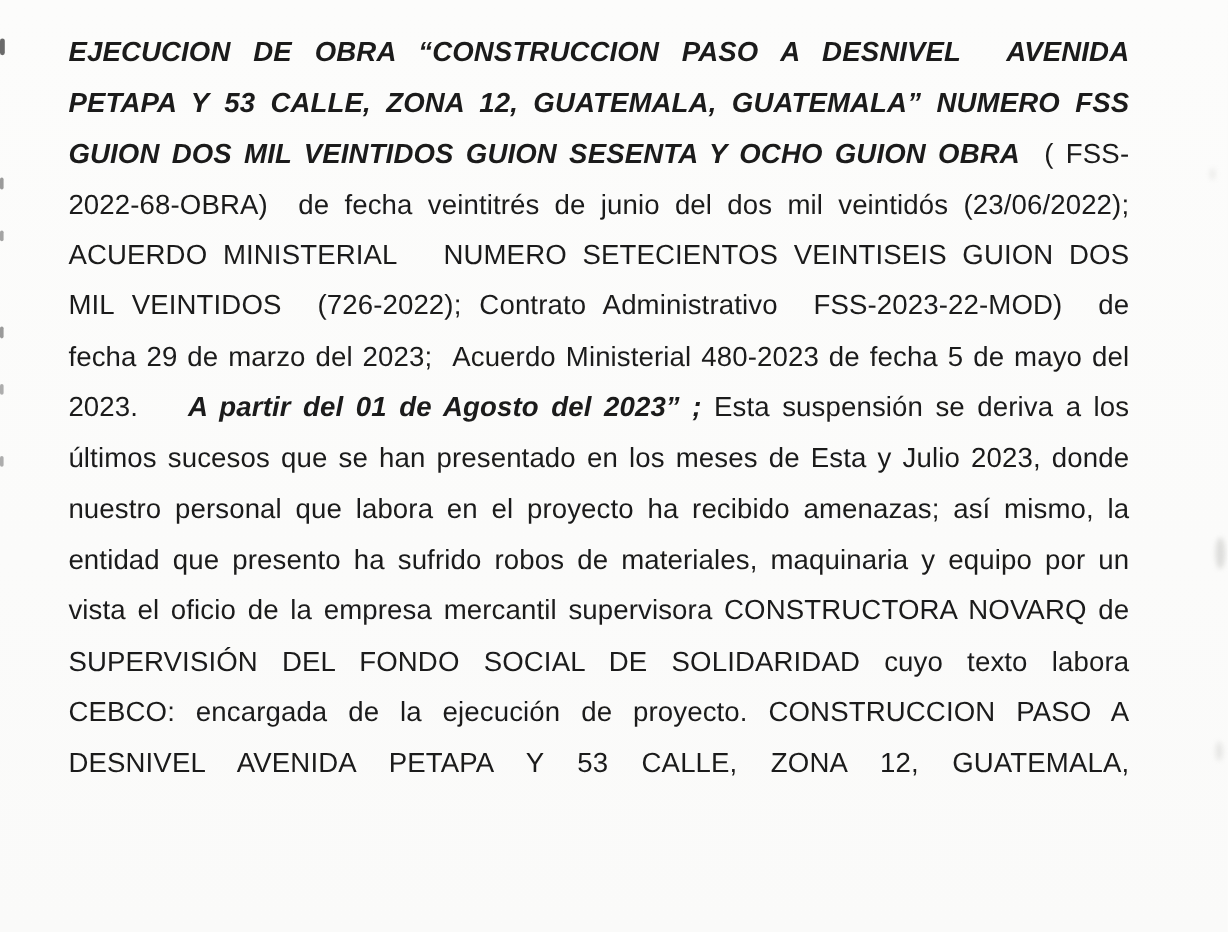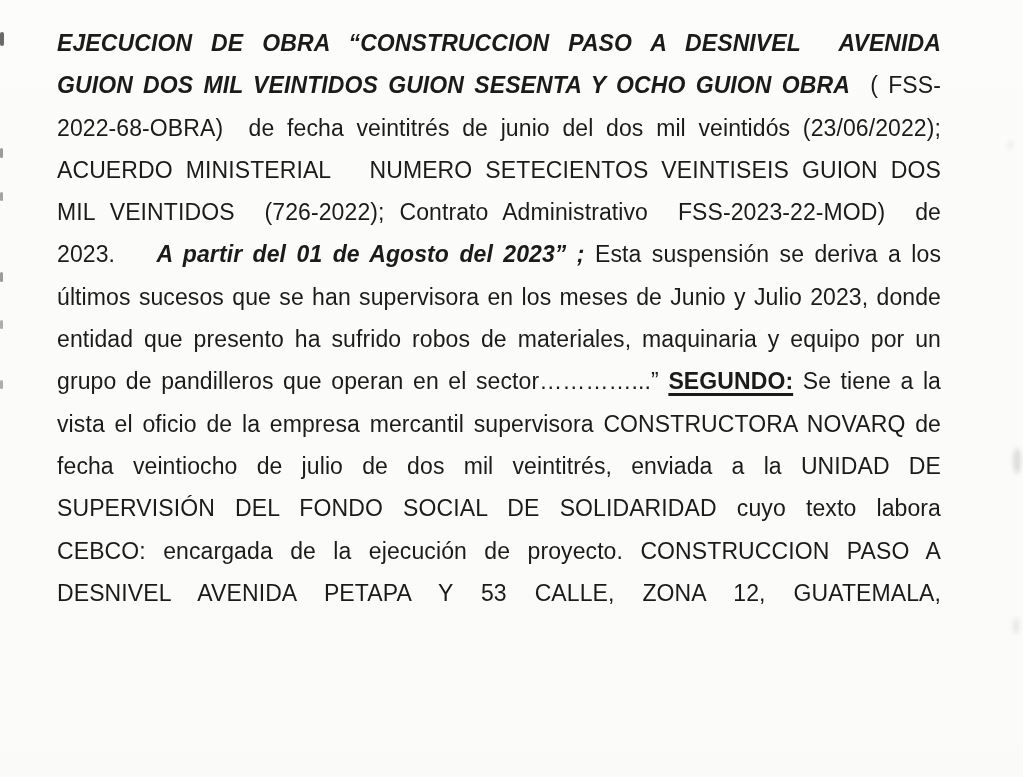--- a/index.html
+++ b/index.html
@@ -68,30 +68,31 @@
   .s1 { right: 2px; top: 448px; width: 8px; height: 26px; }
   .s2 { right: 4px; top: 618px; width: 6px; height: 16px; opacity: 0.4; }
   .s3 { right: 10px; top: 140px; width: 5px; height: 10px; opacity: 0.3; }
 </style>
 </head>
 <body>
 
 <div class="page">
   <div class="doc-text">
       <div class="doc-line"><span class="st-bi">EJECUCION DE OBRA “CONSTRUCCION PASO A DESNIVEL &nbsp;AVENIDA</span></div>
+      <div class="doc-line"><span class="st-bi">PETAPA Y 53 CALLE, ZONA 12, GUATEMALA, GUATEMALA” NUMERO FSS</span></div>
       <div class="doc-line"><span class="st-bi">GUION DOS MIL VEINTIDOS GUION SESENTA Y OCHO GUION OBRA</span><span class="st-i"> &nbsp;( FSS-</span></div>
       <div class="doc-line"><span class="st-i">2022-68-OBRA) &nbsp;de fecha veintitrés de junio del dos mil veintidós (23/06/2022);</span></div>
       <div class="doc-line"><span class="st-i">ACUERDO MINISTERIAL &nbsp;&nbsp;NUMERO SETECIENTOS VEINTISEIS GUION DOS</span></div>
       <div class="doc-line"><span class="st-i">MIL VEINTIDOS &nbsp;(726-2022); Contrato Administrativo &nbsp;FSS-2023-22-MOD) &nbsp;de</span></div>
+      <div class="doc-line"><span class="st-i">fecha 29 de marzo del 2023; &nbsp;Acuerdo Ministerial 480-2023 de fecha 5 de mayo del</span></div>
       <div class="doc-line"><span class="st-i">2023. &nbsp;&nbsp;&nbsp;</span><span class="st-bi">A partir del 01 de Agosto del 2023” ;</span><span class="st-i"> Esta suspensión se deriva a los</span></div>
-      <div class="doc-line"><span class="st-i">últimos sucesos que se han supervisora en los meses de Junio y Julio 2023, donde</span></div>
+      <div class="doc-line"><span class="st-i">últimos sucesos que se han presentado en los meses de Esta y Julio 2023, donde</span></div>
+      <div class="doc-line"><span class="st-i">nuestro personal que labora en el proyecto ha recibido amenazas; así mismo, la</span></div>
       <div class="doc-line"><span class="st-i">entidad que presento ha sufrido robos de materiales, maquinaria y equipo por un</span></div>
-      <div class="doc-line"><span class="st-i">grupo de pandilleros que operan en el sector…………...”</span><span class="st-r"> </span><span class="st-bu">SEGUNDO:</span><span class="st-r"> Se tiene a la</span></div>
       <div class="doc-line"><span class="st-r">vista el oficio de la empresa mercantil supervisora </span><span class="st-b">CONSTRUCTORA NOVARQ</span><span class="st-r"> de</span></div>
-      <div class="doc-line"><span class="st-r">fecha veintiocho de julio de dos mil veintitrés, enviada a la </span><span class="st-b">UNIDAD DE</span></div>
       <div class="doc-line"><span class="st-b">SUPERVISIÓN DEL FONDO SOCIAL DE SOLIDARIDAD</span><span class="st-r"> cuyo texto labora</span></div>
       <div class="doc-line"><span class="st-r">CEBCO: encargada de la ejecución de proyecto. CONSTRUCCION PASO A</span></div>
       <div class="doc-line"><span class="st-r">DESNIVEL AVENIDA PETAPA Y 53 CALLE, ZONA 12, GUATEMALA,</span></div>
     </div>
 
   <div class="artifact a1"></div>
   <div class="artifact a2"></div>
   <div class="artifact a3"></div>
   <div class="artifact a4"></div>
   <div class="artifact a5"></div>

